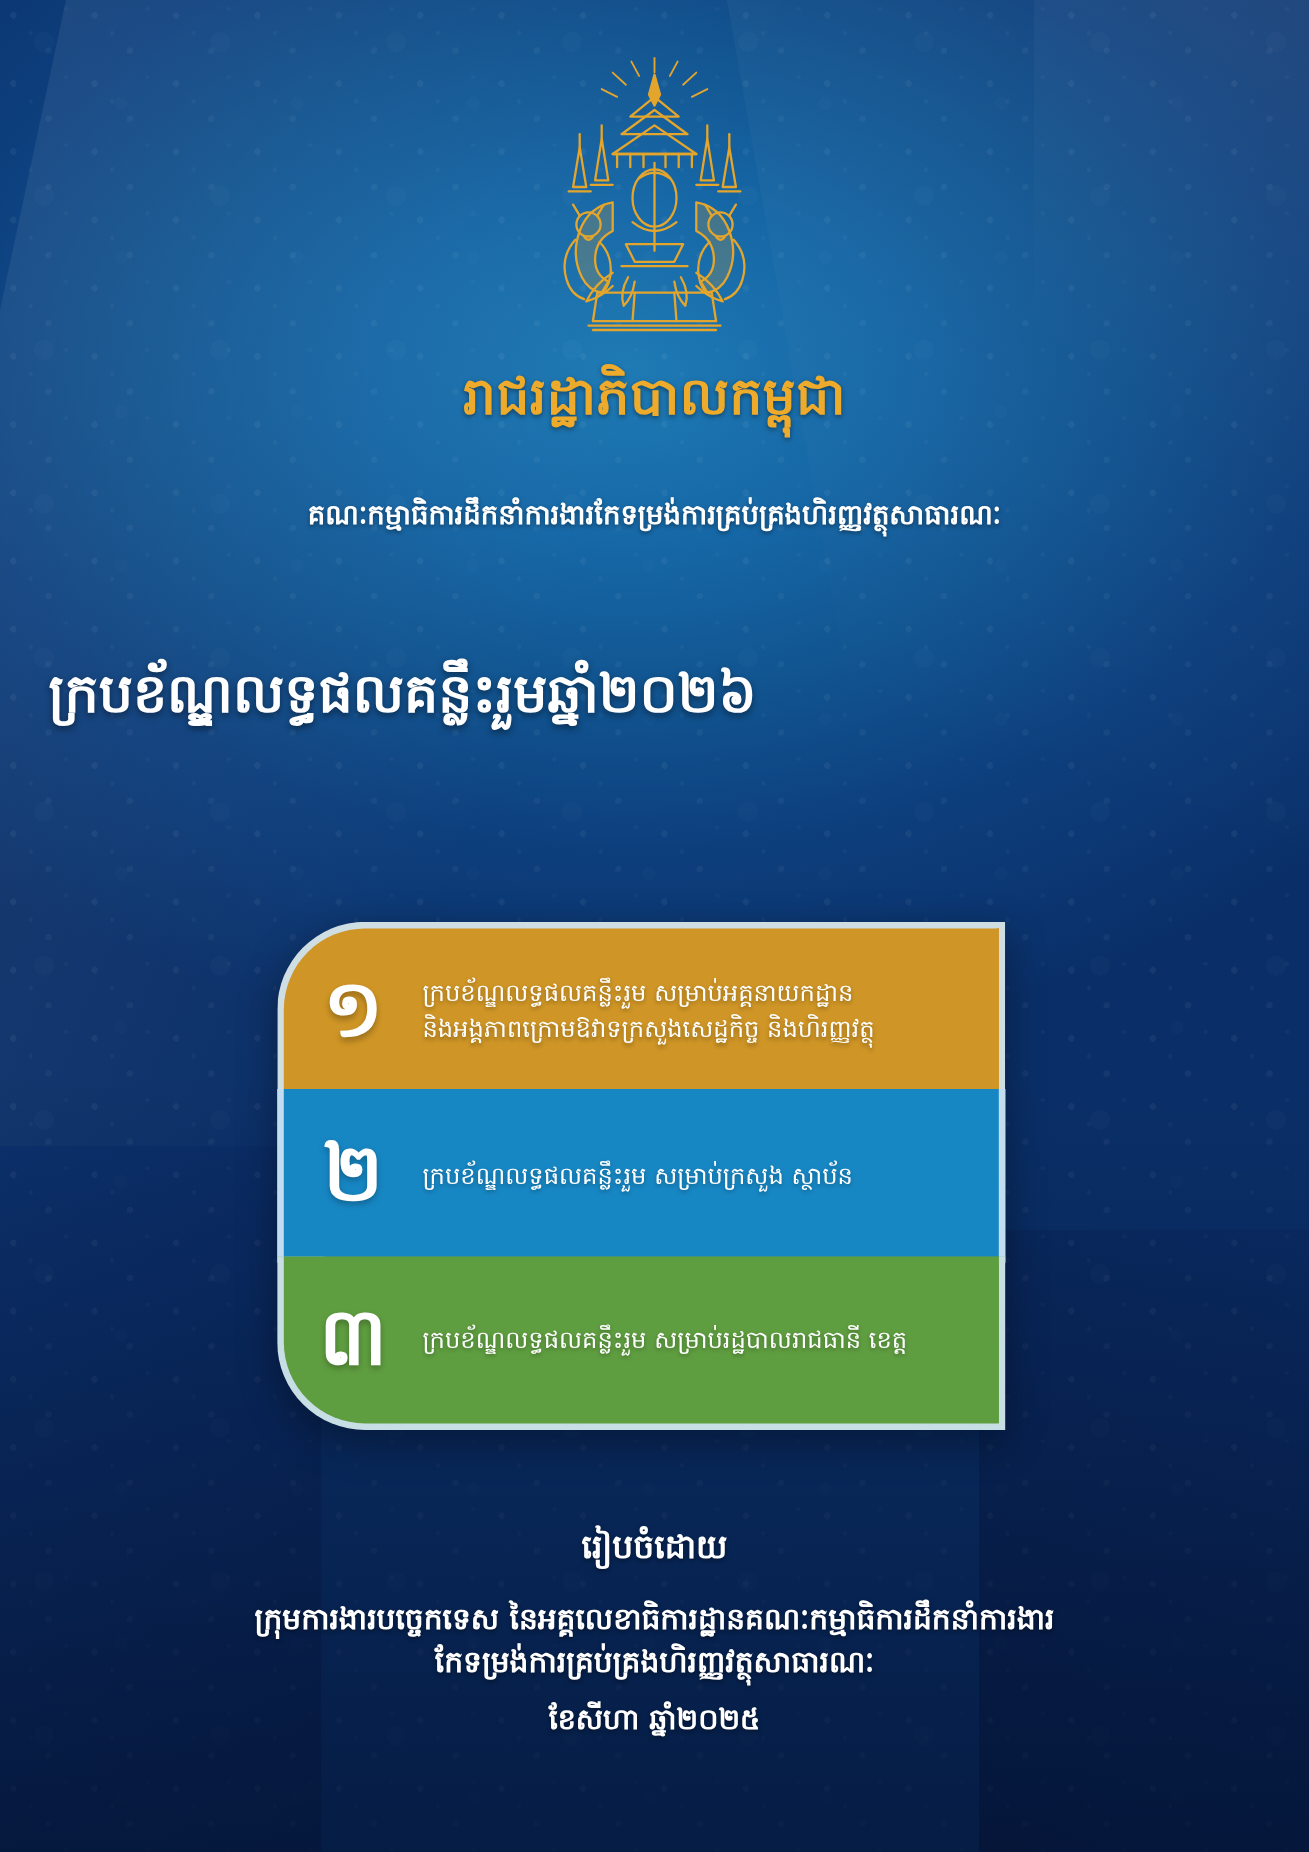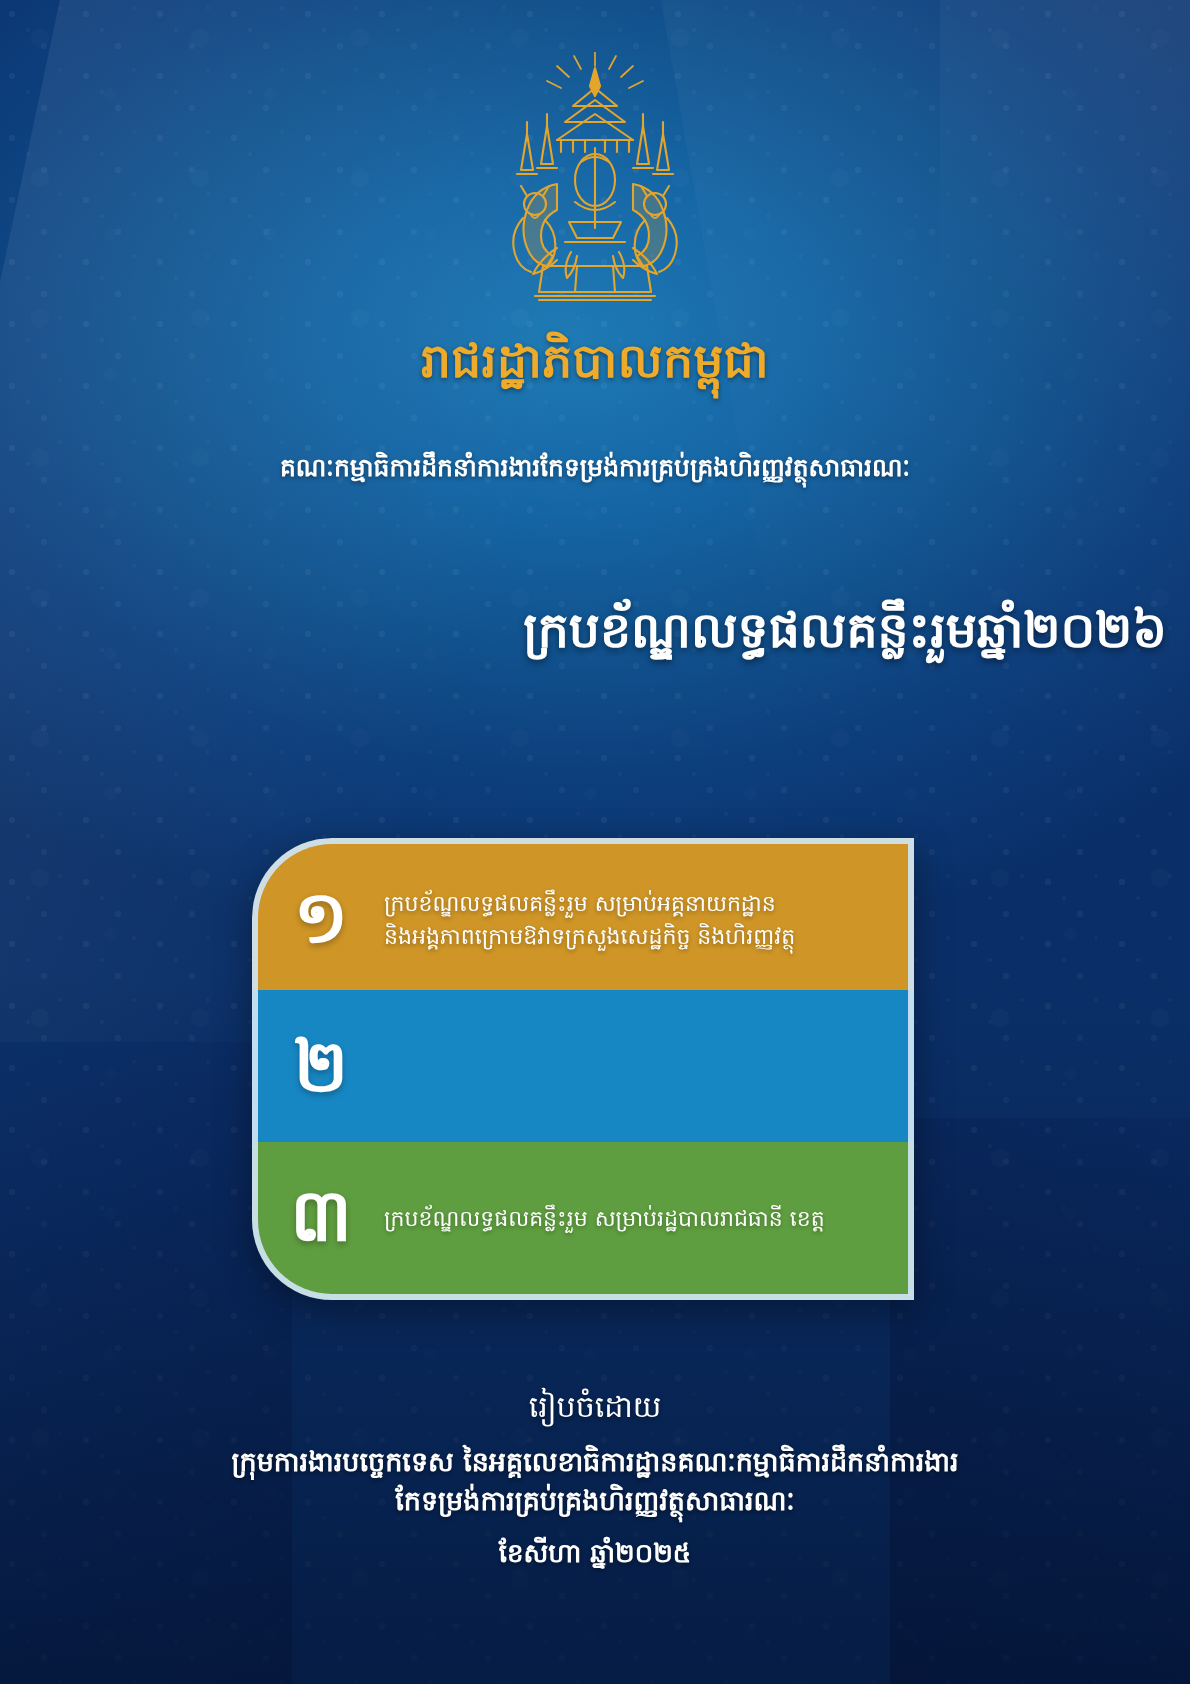--- a/index.html
+++ b/index.html
@@ -92,25 +92,25 @@
     position: absolute; left: 0; right: 0; top: 452px;
     text-align: center;
     font-size: 25px; line-height: 1.3; font-weight: bold;
     color: #ffffff;
     text-shadow: 0 2px 4px rgba(0,0,0,.40);
     padding: 0 56px;
   }
 
   .main-title {
     position: absolute; left: 0; right: 0; top: 596px;
-    text-align: right;
+    text-align: left;
     color: #ffffff;
     font-size: 49px; line-height: 1.42; font-weight: bold;
     text-shadow: 0 3px 7px rgba(0,0,0,.45);
-    padding: 0 23px;
+    padding: 0 44px;
   }
   .main-title .l2 { font-size: 49px; display: block; }
 
   
   .bands {
     position: absolute; left: 252px; top: 838px;
     width: 662px; height: 470px;
     filter: drop-shadow(0 10px 18px rgba(0,0,0,.35));
   }
   .band {
@@ -157,22 +157,22 @@
   }
 
   
   .footer {
     position: absolute; left: 0; right: 0; top: 1386px;
     text-align: center; color: #ffffff;
     padding: 0 74px;
     text-shadow: 0 2px 4px rgba(0,0,0,.42);
   }
   .prepared-by {
-    font-size: 30px; font-weight: normal; line-height: 1.4;
-    margin-bottom: 14px;
+    font-size: 30px; font-weight: bold; line-height: 1.4;
+    margin-bottom: 25px;
   }
   .org-line {
     font-size: 27px; font-weight: bold; line-height: 1.45;
   }
   .date-line {
     font-size: 26px; font-weight: bold; line-height: 1.5;
     margin-top: 14px;
   }
 </style>
 </head>
@@ -272,20 +272,23 @@
     <div class="band band-1" style="background: rgb(207, 149, 38);">
       <div class="numeral khm">១</div>
       <div class="band-text khm">
         <div>ក្របខ័ណ្ឌលទ្ធផលគន្លឹះរួម សម្រាប់អគ្គនាយកដ្ឋាន</div>
         <div>និងអង្គភាពក្រោមឱវាទក្រសួងសេដ្ឋកិច្ច និងហិរញ្ញវត្ថុ</div>
       </div>
     </div>
 
     <div class="band band-2" style="background: rgb(23, 135, 196);">
       <div class="numeral khm">២</div>
+      <div class="band-text khm">
+        <div>ក្របខ័ណ្ឌលទ្ធផលគន្លឹះរួម សម្រាប់ក្រសួង ស្ថាប័ន</div>
+      </div>
     </div>
 
     <div class="band band-3" style="background: rgb(95, 158, 64);">
       <div class="numeral khm">៣</div>
       <div class="band-text khm">
         <div>ក្របខ័ណ្ឌលទ្ធផលគន្លឹះរួម សម្រាប់រដ្ឋបាលរាជធានី ខេត្ត</div>
       </div>
     </div>
 
     <svg class="band-tongue" viewBox="0 0 662 470">

